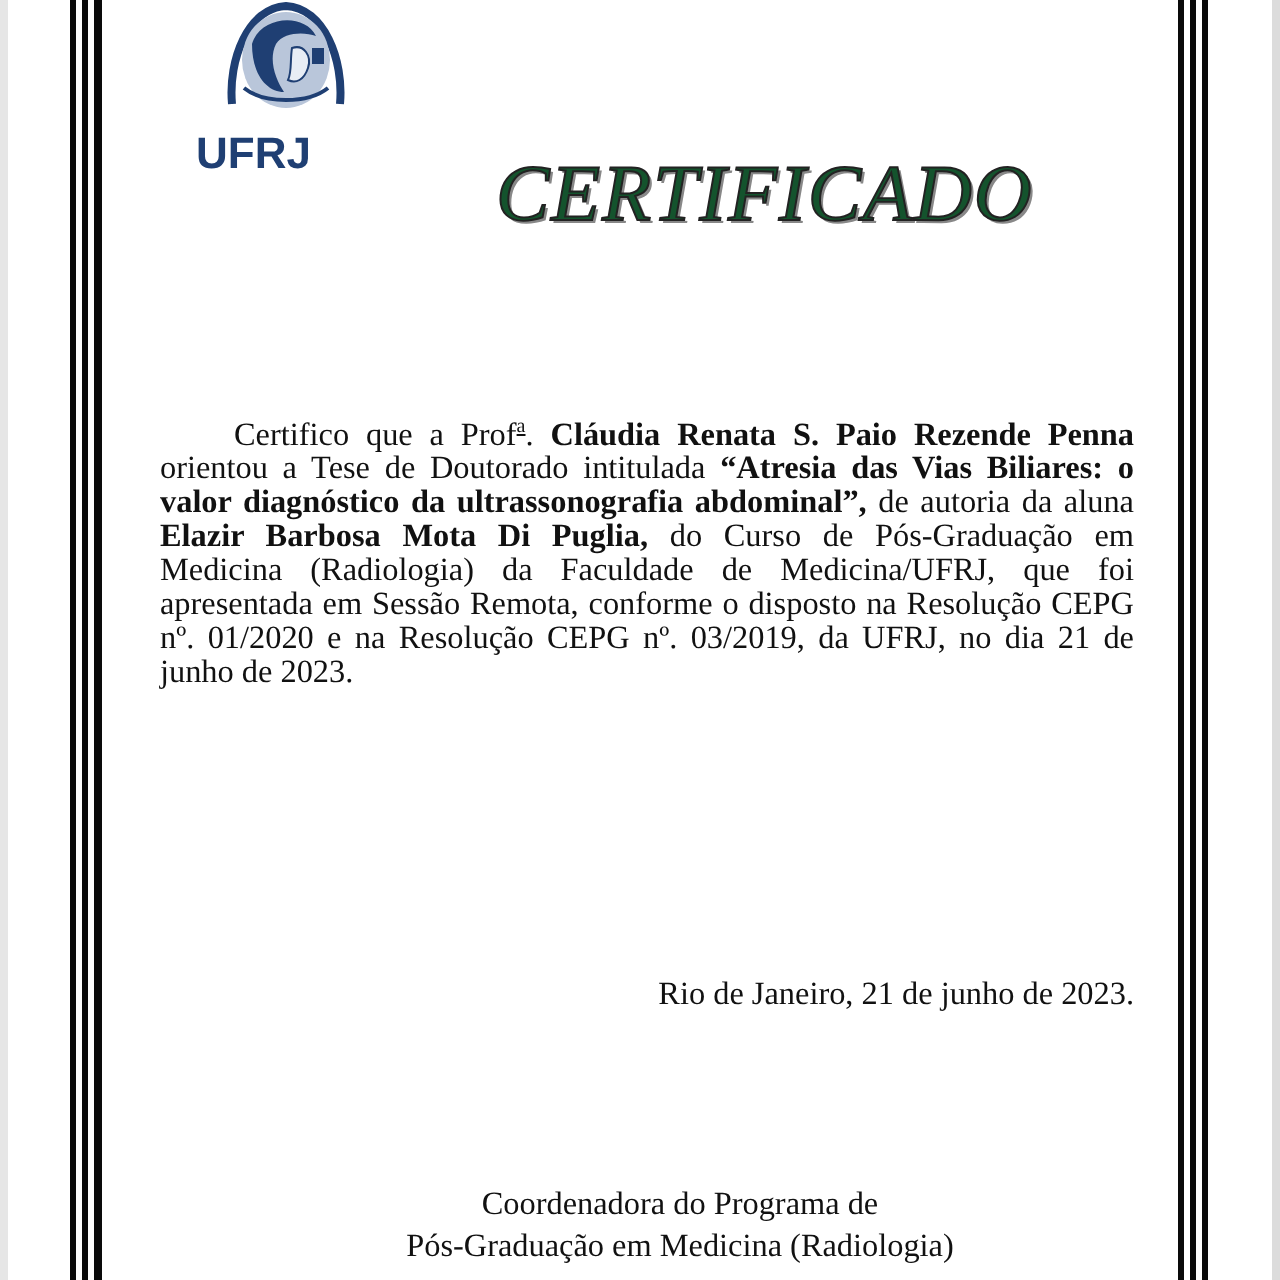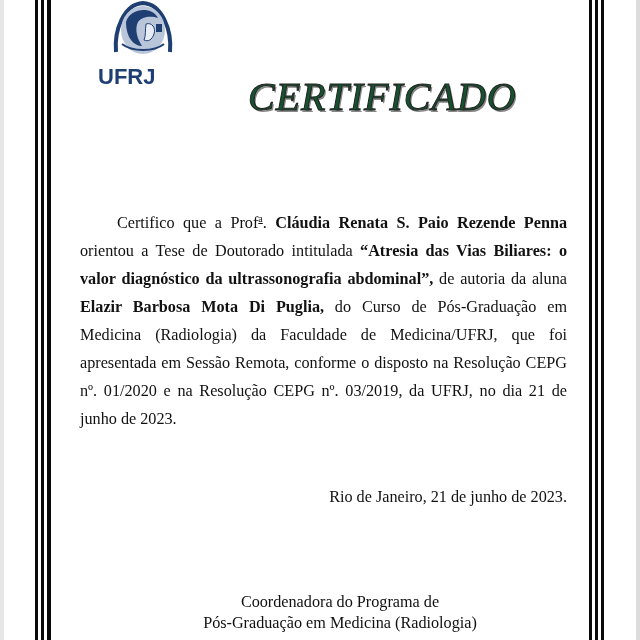--- a/index.html
+++ b/index.html
@@ -29,21 +29,21 @@
   .title {
     position: absolute; left: 248px; top: 29px; width: 300px;
     font-family: "Liberation Serif", serif; font-style: italic; font-size: 40px;
     color: #14532d; letter-spacing: 1px;
     -webkit-text-stroke: 1px #222;
     text-shadow: 1.5px 1.5px 0 #888;
     margin-top: 44px;
   }
   .body-text {
     position: absolute; left: 80px; top: 205px; width: 487px;
-    font-size: 16.2px; line-height: 28px; text-align: justify;
+    font-size: 16.2px; line-height: 17px; text-align: justify;
   }
   .body-text b { font-weight: bold; }
   .indent { display: inline-block; width: 37px; }
   .date-line {
     position: absolute; left: 300px; top: 472px; width: 267px; text-align: right;
     font-size: 16.2px;
     margin-top: 16px;
   }
   .signature {
     position: absolute; left: 160px; top: 592px; width: 360px; text-align: center;

